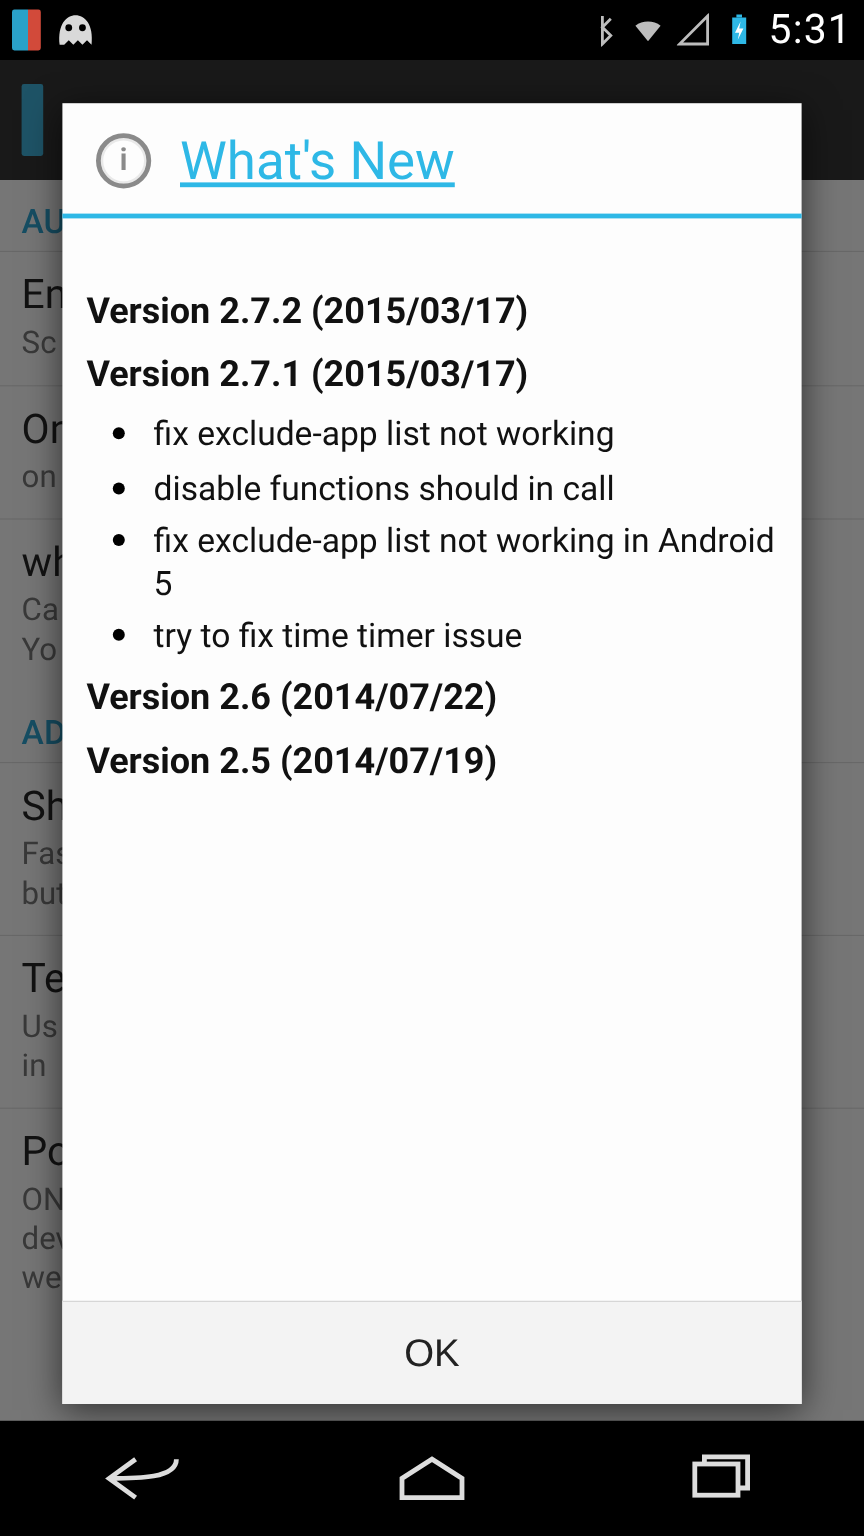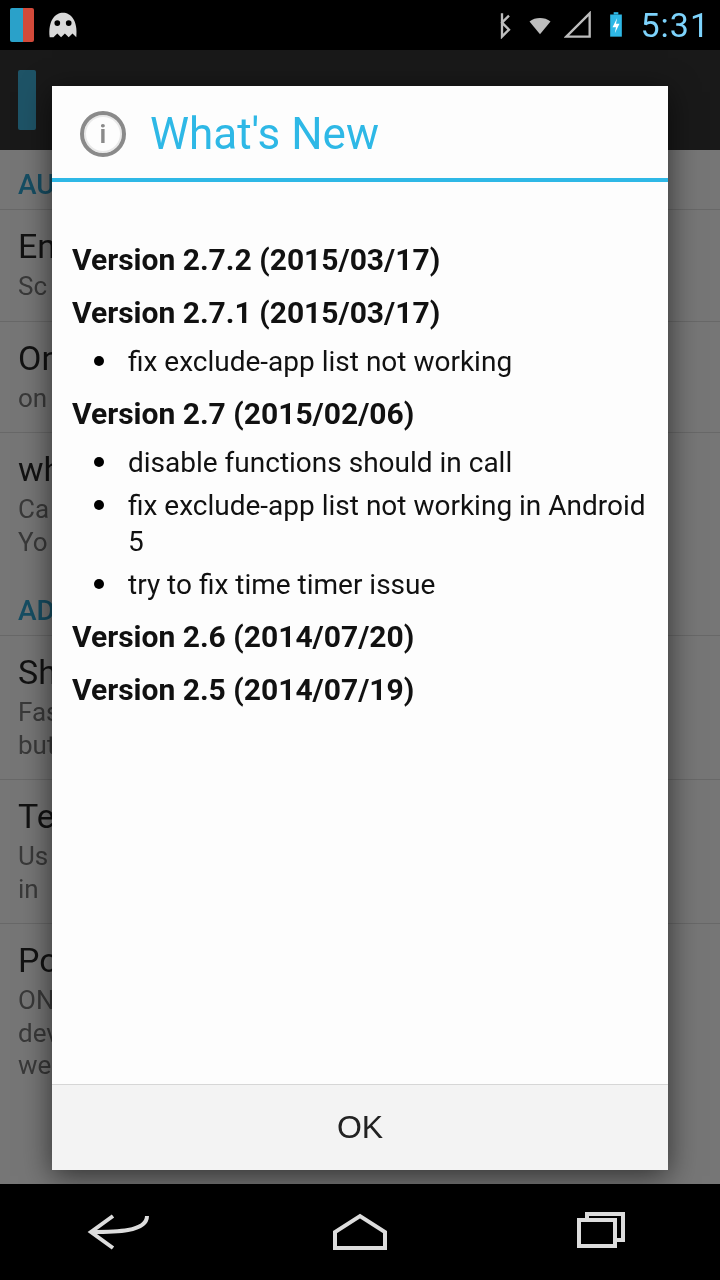--- a/index.html
+++ b/index.html
@@ -11,21 +11,21 @@
     position: absolute; top:0; left:0; right:0; height:50px;
     background:#000; color:#fff; display:flex; align-items:center;
     padding:0 10px; justify-content:space-between;
   }
   .statusbar .left, .statusbar .right { display:flex; align-items:center; gap:10px; }
   .blue-rect { width:24px; height:34px; background:linear-gradient(to right,#2aa1c9 55%,#d24a3a 55%); border-radius:2px; }
   .ghost { width:38px; height:30px; position:relative; }
   .ghost svg { width:38px; height:30px; }
   .sb-icon { width:28px; height:28px; fill:#bdbdbd; }
   .sb-icon.blue { fill:#2eb8e6; }
-  .clock { color:#7dd3fc; font-size:34px; font-weight:400; letter-spacing:1px; }
+  .clock { color:#ffffff; font-size:34px; font-weight:400; letter-spacing:1px; }
 
   
   .bg-app {
     position:absolute; top:50px; left:0; right:0; bottom:96px;
     background:#eeeeee; color:#333;
   }
   .bg-app .header {
     height:100px; background:#212121; display:flex; align-items:center; padding-left:18px;
   }
   .bg-app .header .hicon { width:18px; height:60px; background:#2aa1c9; border-radius:2px; margin-right:14px; }
@@ -55,21 +55,21 @@
   .dlg-title {
     display:flex; align-items:center; gap:24px;
     padding:22px 28px 18px 28px;
   }
   .dlg-title .info-icon {
     width:46px; height:46px; border:4px solid #8a8a8a; border-radius:50%;
     display:flex; align-items:center; justify-content:center;
     color:#8a8a8a; font-weight:600; font-size:26px;
     box-shadow: inset 0 0 0 2px #e9e9e9;
   }
-  .dlg-title h1 { color:#2eb8e6; font-size:44px; font-weight:400; }
+  .dlg-title h1 { color:#2eb8e6; font-size:44px; font-weight:400;text-decoration:underline; }
   .dlg-divider { height:4px; background:#2eb8e6; margin:0; }
   .dlg-body {
     flex:1; overflow:hidden; padding:18px 20px 0 20px;
     font-size:28px; line-height:1.3; color:#111;margin-top:34px;
   }
   .ver-head { font-weight:700; font-size:30px; margin:14px 0 12px; }
   .ver-head:first-child { margin-top:6px; }
   ul.notes { list-style:none; padding-left:56px; margin-bottom:10px; }
   ul.notes li { position:relative; margin:6px 0; }
   ul.notes li::before {
@@ -184,28 +184,27 @@
   <div class="dlg-divider"></div>
 
   <div class="dlg-body">
     <div class="ver-head">Version 2.7.2 (2015/03/17)</div>
 
     <div class="ver-head">Version 2.7.1 (2015/03/17)</div>
     <ul class="notes">
       <li>fix exclude-app list not working</li>
     </ul>
 
-    <div class="ver-head">Version 2.7 (2015/02/06)</div>
     <ul class="notes">
       <li>disable functions should in call</li>
       <li>fix exclude-app list not working in Android 5</li>
       <li>try to fix time timer issue</li>
     </ul>
 
-    <div class="ver-head">Version 2.6 (2014/07/20)</div>
+    <div class="ver-head">Version 2.6 (2014/07/22)</div>
 
     <div class="ver-head">Version 2.5 (2014/07/19)</div>
   </div>
 
   <div class="dlg-footer">
     <button class="ok-btn">OK</button>
   </div>
 </div>
 
 </body></html>

